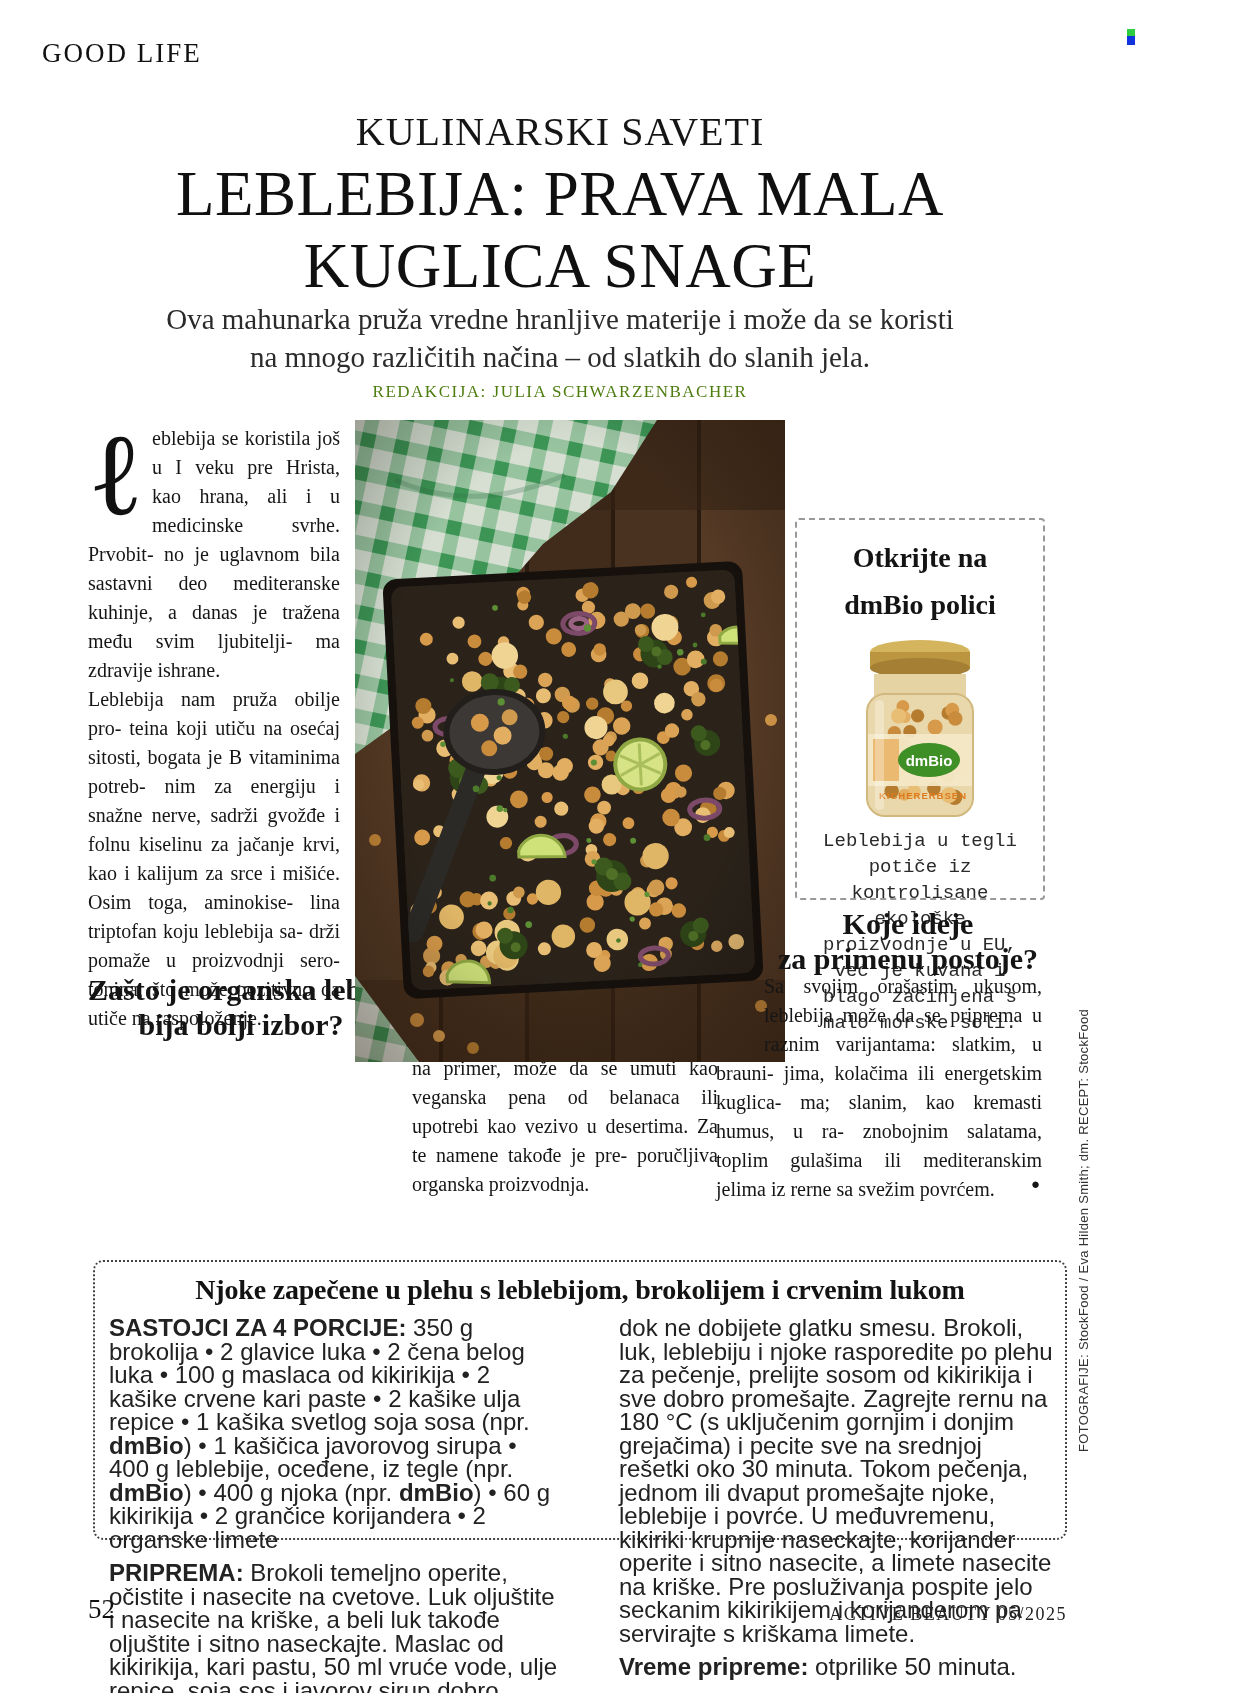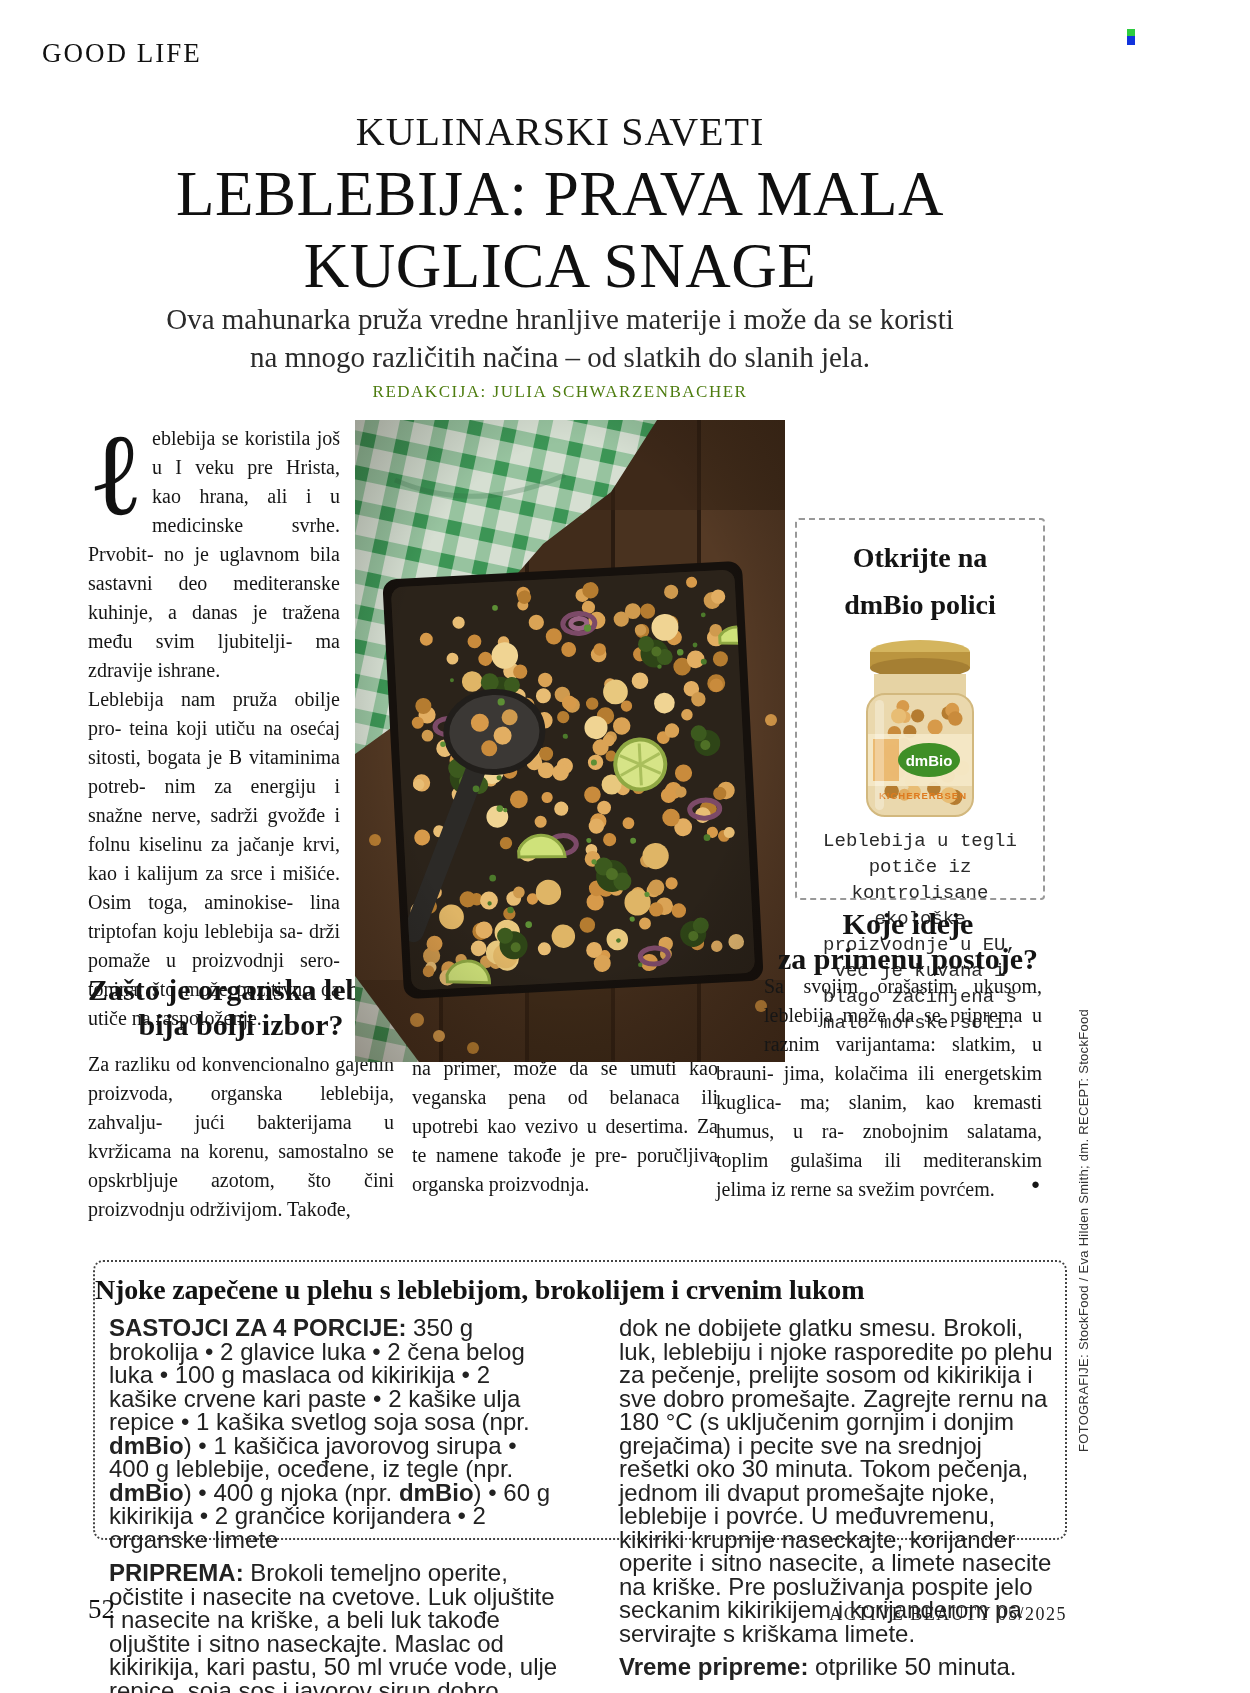--- a/index.html
+++ b/index.html
@@ -35,21 +35,21 @@
   .dm-box h3{margin:0;font-size:28px;line-height:47px;font-weight:bold;white-space:pre-line;color:#141414;}
   .dm-caption{font-family:Liberation Mono, monospace;font-size:19px;line-height:26px;color:#2a2a2a;margin-top:4px;}
   .jar-wrap{margin:8px auto 2px auto;width:150px;height:188px;}
 
   .koje-head{left:750px;top:906px;width:316px;}
   .koje-para{left:716px;top:972px;width:326px;position:absolute;}
   .wrap-spacer{float:left;width:48px;height:60px;}
   .end-mark{position:absolute;right:2px;bottom:5px;font-size:15px;}
 
   .recipe-box{left:93px;top:1260px;width:974px;height:280px;border:2.5px dotted #444;border-radius:10px;box-sizing:border-box;}
-  .recipe-title{position:absolute;left:0;top:12px;width:100%;text-align:left;font-size:28px;font-weight:bold;
+  .recipe-title{position:absolute;left:0;top:12px;width:100%;text-align:center;font-size:28px;font-weight:bold;
                 letter-spacing:-0.2px;color:#131313;}
   .recipe-col{position:absolute;top:54px;font-family:"Liberation Sans","DejaVu Sans",sans-serif;
               font-size:24px;line-height:23.5px;color:#222;}
   .recipe-col p{margin:0 0 10px 0;}
   .r-left{left:14px;width:452px;}
   .r-right{left:524px;width:434px;}
 
   .vcredit{left:1076px;top:1002px;height:450px;writing-mode:vertical-rl;transform:rotate(180deg);
            font-family:"Liberation Sans","DejaVu Sans",sans-serif;font-size:13px;color:#333;letter-spacing:0.3px;}
 
@@ -74,21 +74,20 @@
   <div class="abs byline">REDAKCIJA: JULIA SCHWARZENBACHER</div>
 
   <div class="abs left-col body-serif">
     <span class="dropcap">ℓ</span><span>eblebija se koristila još u I veku pre Hrista, kao hrana, ali i u medicinske svrhe. Prvobit- no je uglavnom bila sastavni deo mediteranske kuhinje, a danas je tražena među svim ljubitelji- ma zdravije ishrane.</span>
     <div>Leblebija nam pruža obilje pro- teina koji utiču na osećaj sitosti, bogata je B vitaminima potreb- nim za energiju i snažne nerve, sadrži gvožđe i folnu kiselinu za jačanje krvi, kao i kalijum za srce i mišiće. Osim toga, aminokise- lina triptofan koju leblebija sa- drži pomaže u proizvodnji sero- tonina, što može pozitivno da utiče na raspoloženje.</div>
   </div>
 
   <div class="abs zasto-block body-serif">
     <div class="h2">Zašto je organska leble-
 bija bolji izbor?</div>
-    <div>Za razliku od konvencionalno gajenih proizvoda, organska leblebija, zahvalju- jući bakterijama u kvržicama na korenu, samostalno se opskrbljuje azotom, što čini proizvodnju održivijom. Takođe,</div>
   </div>
 
   <div class="abs mid-col body-serif"><span>voda u kojoj se kuvala (</span><span style="font-style: italic;">aquafaba</span><span>) može da se koristi na razne načine – na primer, može da se umuti kao veganska pena od belanaca ili upotrebi kao vezivo u desertima. Za te namene takođe je pre- poručljiva organska proizvodnja.</span></div>
 
   <div class="abs photo">
     <svg width="430" height="642" viewBox="0 0 430 642" xmlns="http://www.w3.org/2000/svg">
       <defs>
         <pattern id="ging" width="34" height="34" patternUnits="userSpaceOnUse" patternTransform="rotate(12)">
           <rect width="34" height="34" fill="#eef2e8"></rect>
           <rect y="10" width="34" height="14" fill="#8fc79a" opacity="0.75"></rect>

